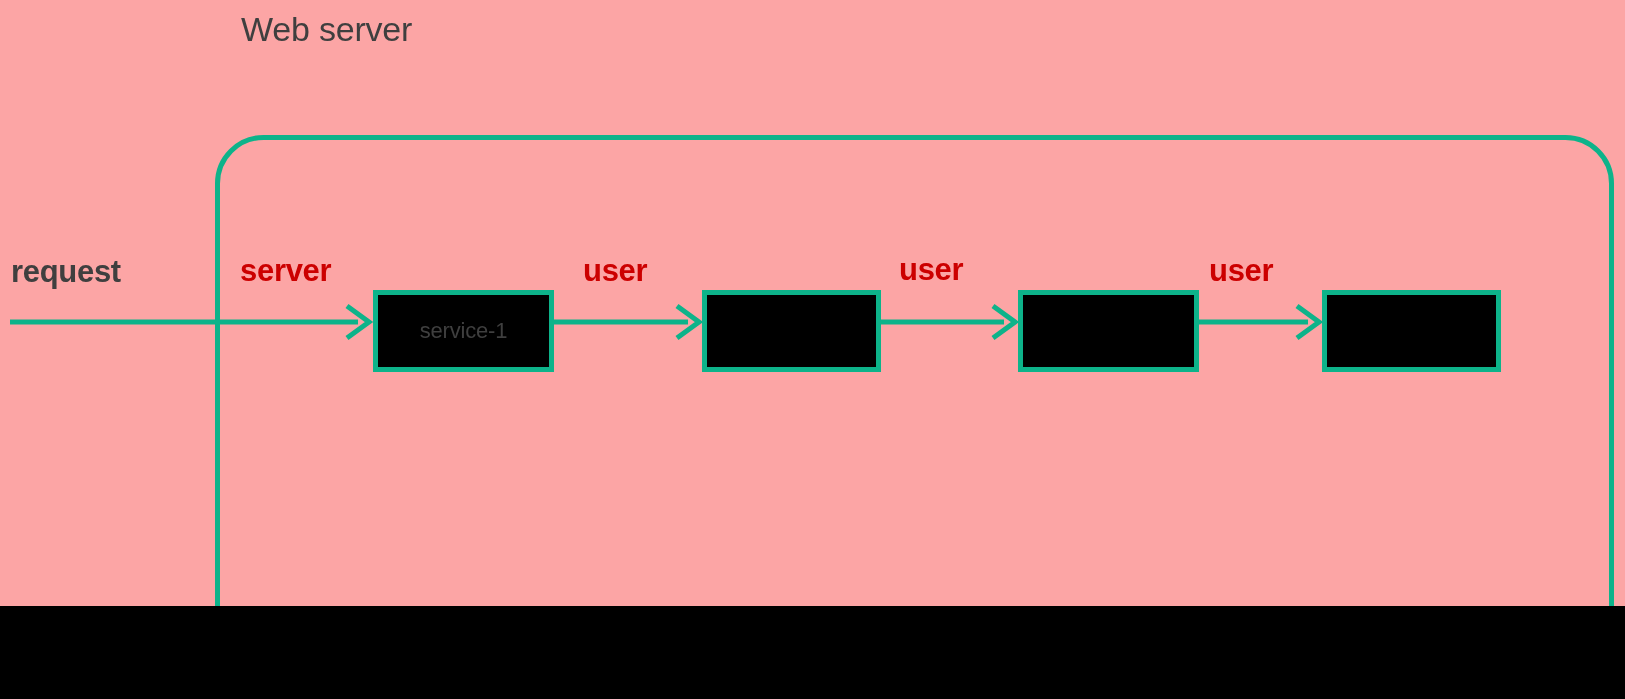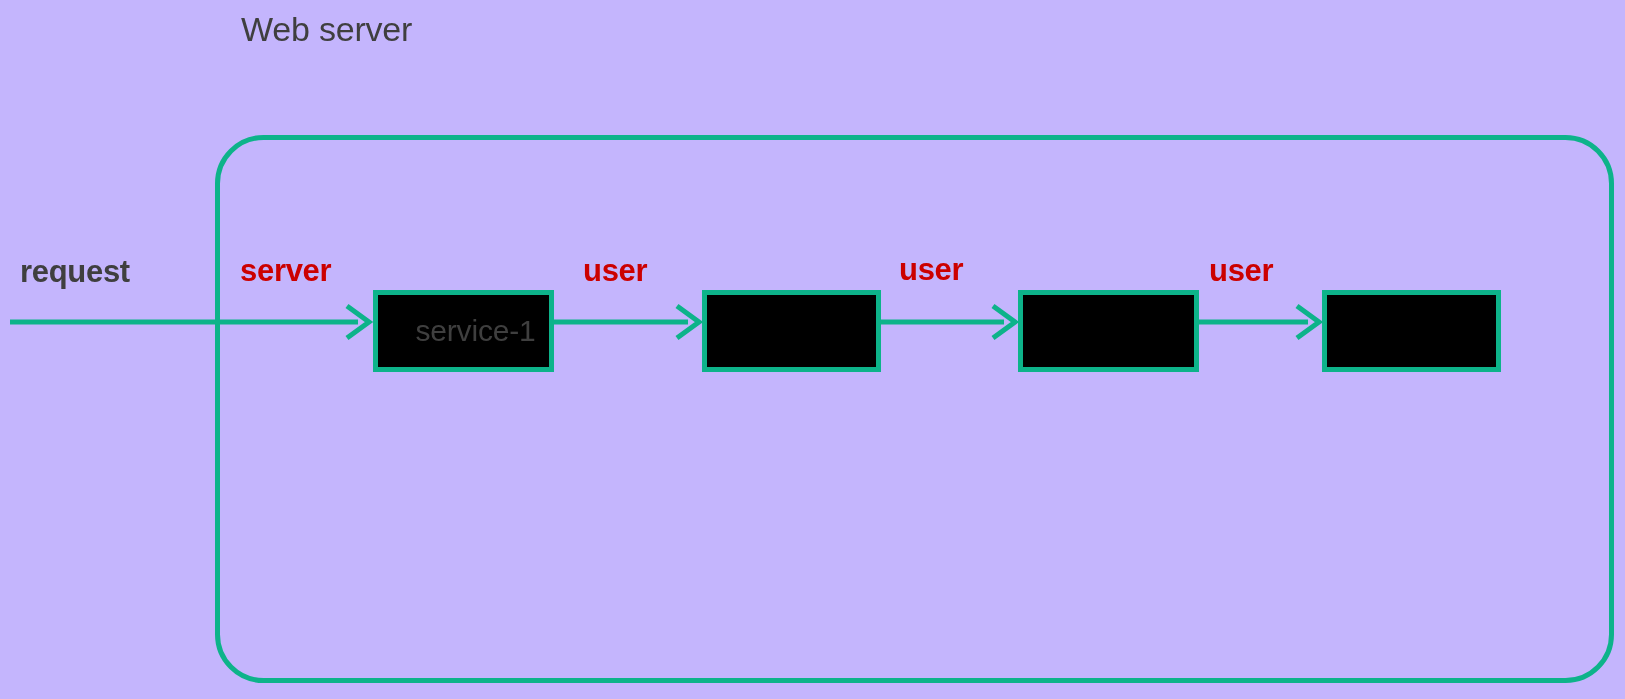--- a/index.html
+++ b/index.html
@@ -7,22 +7,22 @@
     margin: 0;
     padding: 0;
     background: #000000;
   }
   body {
     font-family: "Liberation Sans", sans-serif;
   }
   #canvas {
     position: relative;
     width: 1625px;
-    height: 699px;
-    background: #c4b5fd;
+    height: 606px;
+    background: #fca5a5;
     overflow: hidden;
   }
   #diagram-svg {
     position: absolute;
     left: 0;
     top: 0;
     width: 1625px;
     height: 699px;
   }
   .txt {
@@ -38,43 +38,42 @@
     font-weight: 400;
     color: #3f3f3f;
     letter-spacing: -0.2px;
   }
   
   .edge-label {
     font-size: 31px;
     font-weight: 700;
     letter-spacing: -0.3px;
   }
-  .edge-label.gray { color: #3f3f3f; margin-left: 9px; }
+  .edge-label.gray { color: #3f3f3f; }
   .edge-label.red  { color: #cc0000; }
 
   .lbl-request { left: 11px;   top: 256px; }
   .lbl-thread  { left: 240px;  top: 255px; }
   .lbl-user-1  { left: 583px;  top: 255px; }
   .lbl-user-2  { left: 899px;  top: 254px; }
   .lbl-user-3  { left: 1209px; top: 255px; }
 
   
   .node-label {
     position: absolute;
     display: flex;
     align-items: center;
     justify-content: center;
-    font-size: 30px;
+    font-size: 22px;
     font-weight: 400;
     color: #3f3f3f;
     letter-spacing: -0.2px;
     height: 82px;
     top: 290px;
     pointer-events: none;
-    margin-left: 12px;
   }
   .node-1 { left: 373px;  width: 181px; }
   .node-2 { left: 702px;  width: 179px; }
   .node-3 { left: 1018px; width: 181px; }
   .node-4 { left: 1322px; width: 179px; }
 </style>
 </head>
 <body>
 
 <div id="canvas">

